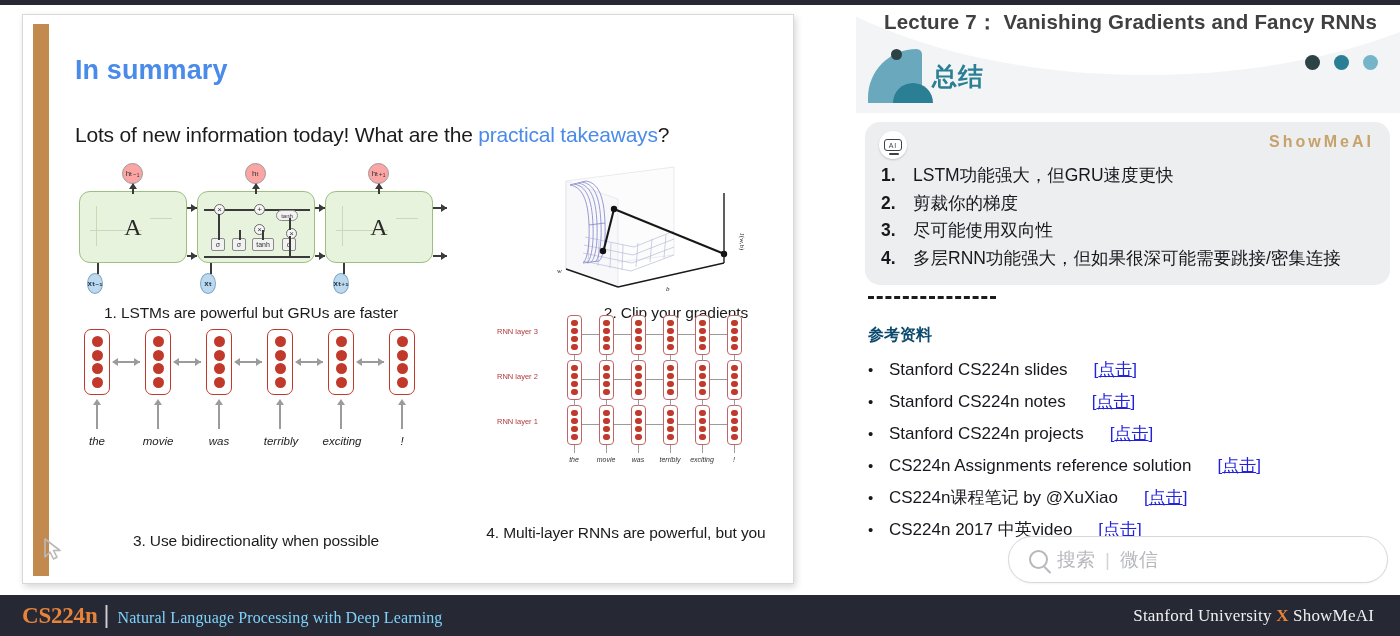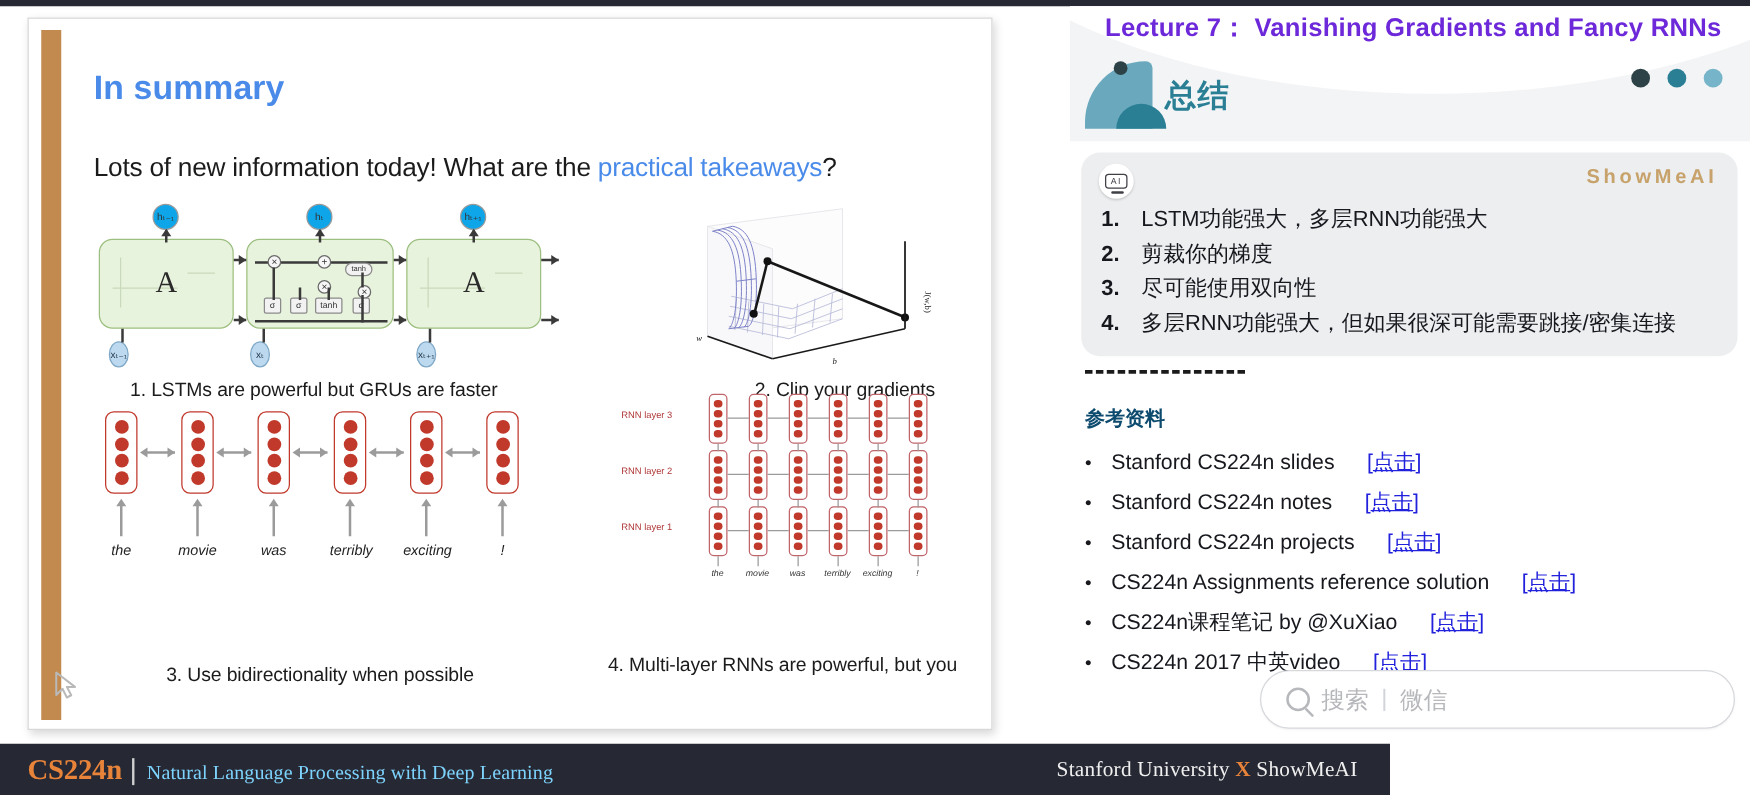--- a/index.html
+++ b/index.html
@@ -10,21 +10,21 @@
     overflow: hidden;
   }
   #app { position: relative; width: 1400px; height: 636px; background: #ffffff; }
 
   
   .topbar {
     position: absolute; left: 0; top: 0; width: 1400px; height: 5px;
     background: #262833;
   }
   .footerbar {
-    position: absolute; left: 0; bottom: 0; width: 1112px; height: 41px;
+    position: absolute; left: 0; bottom: 0; width: 1400px; height: 41px;
     background: #262833;
     display: flex; align-items: center;
   }
   .footer-left {
     position: absolute; left: 22px; display: flex; align-items: baseline; gap: 0px;
   }
   .footer-cs {
     color: #e8833a; font-size: 23px; font-weight: bold;
     font-family: "Liberation Serif", serif;
     letter-spacing: -0.2px;
@@ -77,27 +77,27 @@
   .lstm-cell {
     position: absolute; top: 28px; height: 72px;
     background: #e8f3dd; border: 1.4px solid #9dbf80; border-radius: 11px;
   }
   .lstm-a {
     position: absolute; top: 50%; left: 50%; transform: translate(-50%,-50%);
     font-size: 24px; color: #2a2a2a; font-family: "Liberation Serif", serif;
   }
   .hnode {
     position: absolute; width: 21px; height: 21px; border-radius: 50%;
-    background: #0ea5e9; border: 1.2px solid #9a9a9a;
+    background: #fca5a5; border: 1.2px solid #9a9a9a;
     font-size: 8px; color: #333; display: flex; align-items: center; justify-content: center;
   }
   .xnode {
     position: absolute; width: 16px; height: 21px; border-radius: 50%;
     background: #bcd9ef; border: 1.2px solid #7fa8c6;
-    font-size: 8px; color: #26384a; display: flex; align-items: center; justify-content: center;
+    font-size: 8px; color: #26384a; display: flex; align-items: center; justify-content: center; font-weight: bold;
   }
   .vline { position: absolute; width: 1.6px; background: #3a3a3a; }
   .hline { position: absolute; height: 1.6px; background: #3a3a3a; }
   .arrowup {
     position: absolute; width: 0; height: 0;
     border-left: 4px solid transparent; border-right: 4px solid transparent;
     border-bottom: 6px solid #3a3a3a;
   }
   .arrowright {
     position: absolute; width: 0; height: 0;
@@ -185,21 +185,21 @@
   .rp-header {
     position: absolute; left: 0; top: 0; width: 544px; height: 108px;
     background: #f3f4f6; overflow: hidden;
   }
   .rp-header .curve {
     position: absolute; left: -120px; top: -330px;
     width: 820px; height: 400px; background: #ffffff; border-radius: 50%;
   }
   .lecture-title {
     position: absolute; left: 28px; top: 3px; z-index: 4;
-    font-size: 20.5px; font-weight: bold; color: #6d28d9;
+    font-size: 20.5px; font-weight: bold; color: #404040;
     font-family: "Liberation Sans", sans-serif; letter-spacing: 0.2px; white-space: nowrap;
   }
   .logo-wrap { position: absolute; left: 6px; top: 42px; width: 70px; height: 56px; z-index: 3; }
   .logo-quarter {
     position: absolute; left: 6px; bottom: 0; width: 54px; height: 54px;
     background: #6aa9bd; border-radius: 54px 6px 0 0;
   }
   .logo-half {
     position: absolute; left: 31px; bottom: 0; width: 40px; height: 20px;
     background: #2a7f95; border-radius: 22px 22px 0 0;
@@ -699,21 +699,21 @@
     </div>
 
     <div class="sum-card">
       <div class="ai-chip">
         <span class="glyph">AI</span>
       </div>
       <div class="smai-mark">ShowMeAI</div>
       <ul class="sum-list">
         <li>
           <span class="num">1.</span>
-          <span>LSTM功能强大，多层RNN功能强大</span>
+          <span>LSTM功能强大，但GRU速度更快</span>
         </li>
         <li>
           <span class="num">2.</span>
           <span>剪裁你的梯度</span>
         </li>
         <li>
           <span class="num">3.</span>
           <span>尽可能使用双向性</span>
         </li>
         <li>

